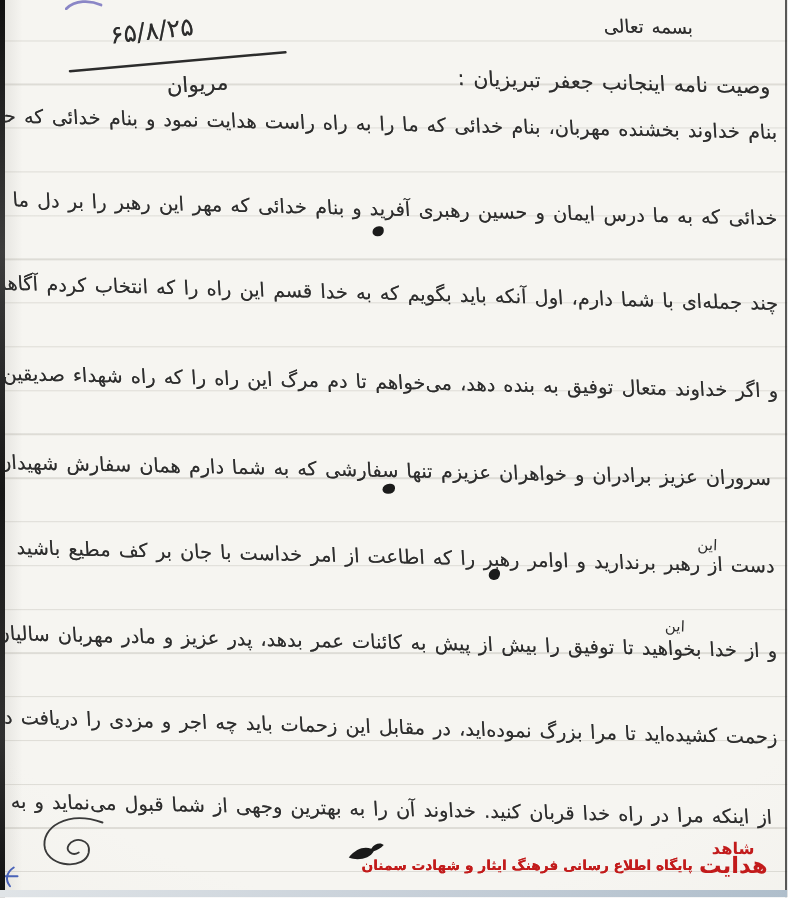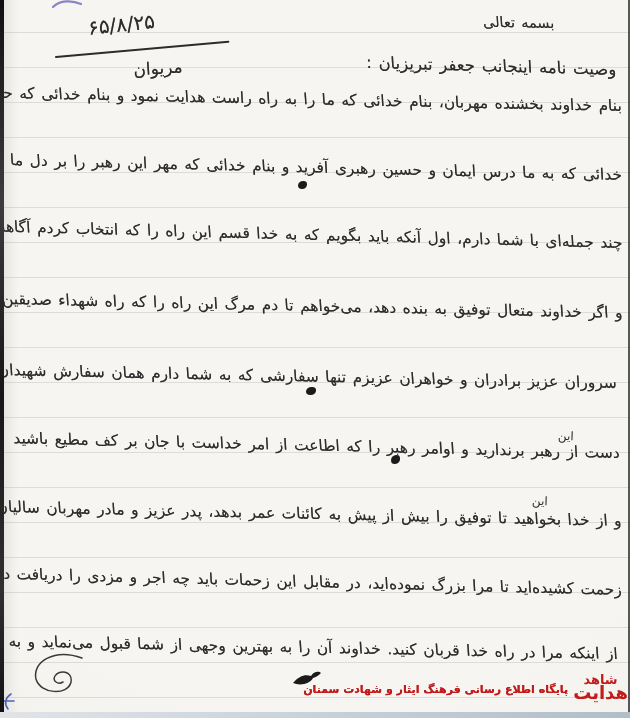--- a/index.html
+++ b/index.html
@@ -56,21 +56,21 @@
   .ins1{top:429px;right:56px;}
   .ins2{top:494px;right:82px;}
   .blot{position:absolute;background:#1b1b1b;border-radius:60% 40% 55% 45%;}
   .blot1{left:298px;top:181px;width:9px;height:8px;}
   .blot2{left:306px;top:387px;width:10px;height:8px;}
   .blot3{left:391px;top:455px;width:9px;height:9px;}
   .flourish{position:absolute;left:24px;top:650px;}
   .mark-top{position:absolute;left:52px;top:-1px;}
   .mark-bottom{position:absolute;left:1px;top:692px;}
   
-  .watermark{position:absolute;top:674px;right:2px;display:flex;direction:rtl;align-items:center;}
+  .watermark{position:absolute;top:674px;right:16px;display:flex;direction:rtl;align-items:flex-end;}
   .wm-logo{display:flex;flex-direction:column;align-items:center;line-height:.85;
     color:#c21b1b;font-weight:bold;margin-left:5px;}
   .wm-logo .t{font-size:13px;letter-spacing:1px;}
   .wm-logo .b{font-size:18px;}
   .wm-cap-wrap{position:relative;padding-left:18px;}
   .wm-caption{color:#c21b1b;font-weight:bold;font-size:11px;white-space:nowrap;
     transform:skewX(8deg);text-shadow:0 0 .3px #c21b1b;}
   .dove{position:absolute;left:6px;top:-8px;}
 </style>
 </head>

